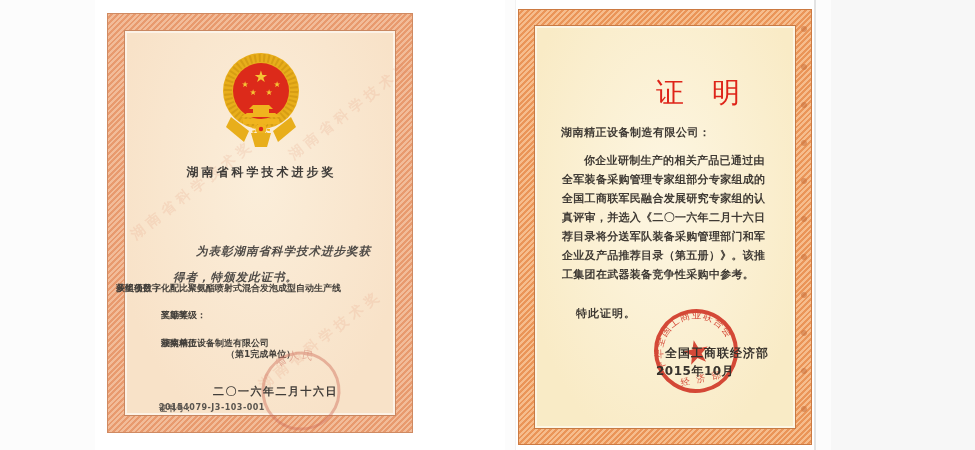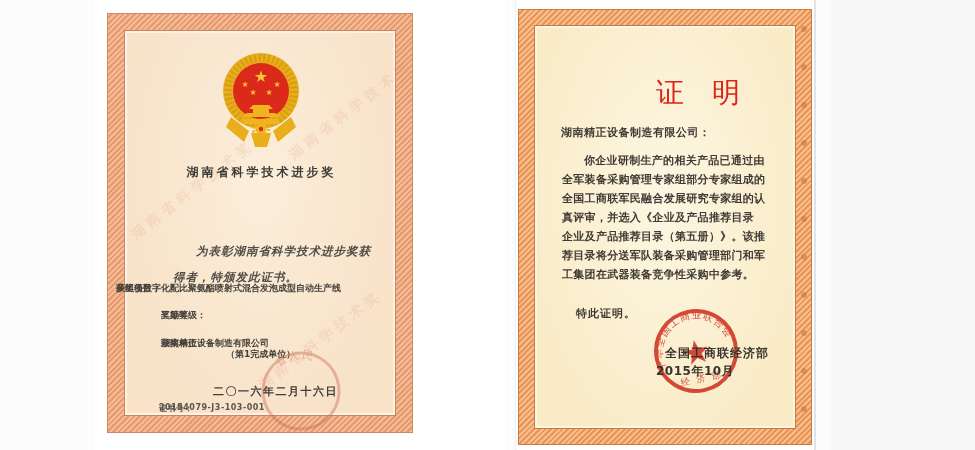--- a/index.html
+++ b/index.html
@@ -184,23 +184,23 @@
   <div class="panel">
 
     <div class="r-title">证　明</div>
 
     <div class="r-salutation">湖南精正设备制造有限公司：</div>
 
     <div class="r-body">
       <div class="indent">你企业研制生产的相关产品已通过由</div>
       <div>全军装备采购管理专家组部分专家组成的</div>
       <div>全国工商联军民融合发展研究专家组的认</div>
-      <div>真评审，并选入《企业及产品推荐目录</div>
+      <div>真评审，并选入《二〇一六年二月十六日</div>
+      <div>荐目录将分送军队装备采购管理部门和军</div>
       <div>企业及产品推荐目录（第五册）》。该推</div>
-      <div>荐目录将分送军队装备采购管理部门和军</div>
       <div>工集团在武器装备竞争性采购中参考。</div>
     </div>
 
     <div class="r-closing">特此证明。</div>
 
     <svg class="seal-svg" style="left:116px;top:280px;" width="90" height="90" viewBox="0 0 90 90">
       <g transform="rotate(-12 45 45)" opacity="0.88">
         <circle cx="45" cy="45" r="40" fill="none" stroke="#cf3222" stroke-width="4"></circle>
         <defs>
             <path id="arcR" d="M 13,58 A 34,34 0 1 1 77,58" fill="none"></path>

